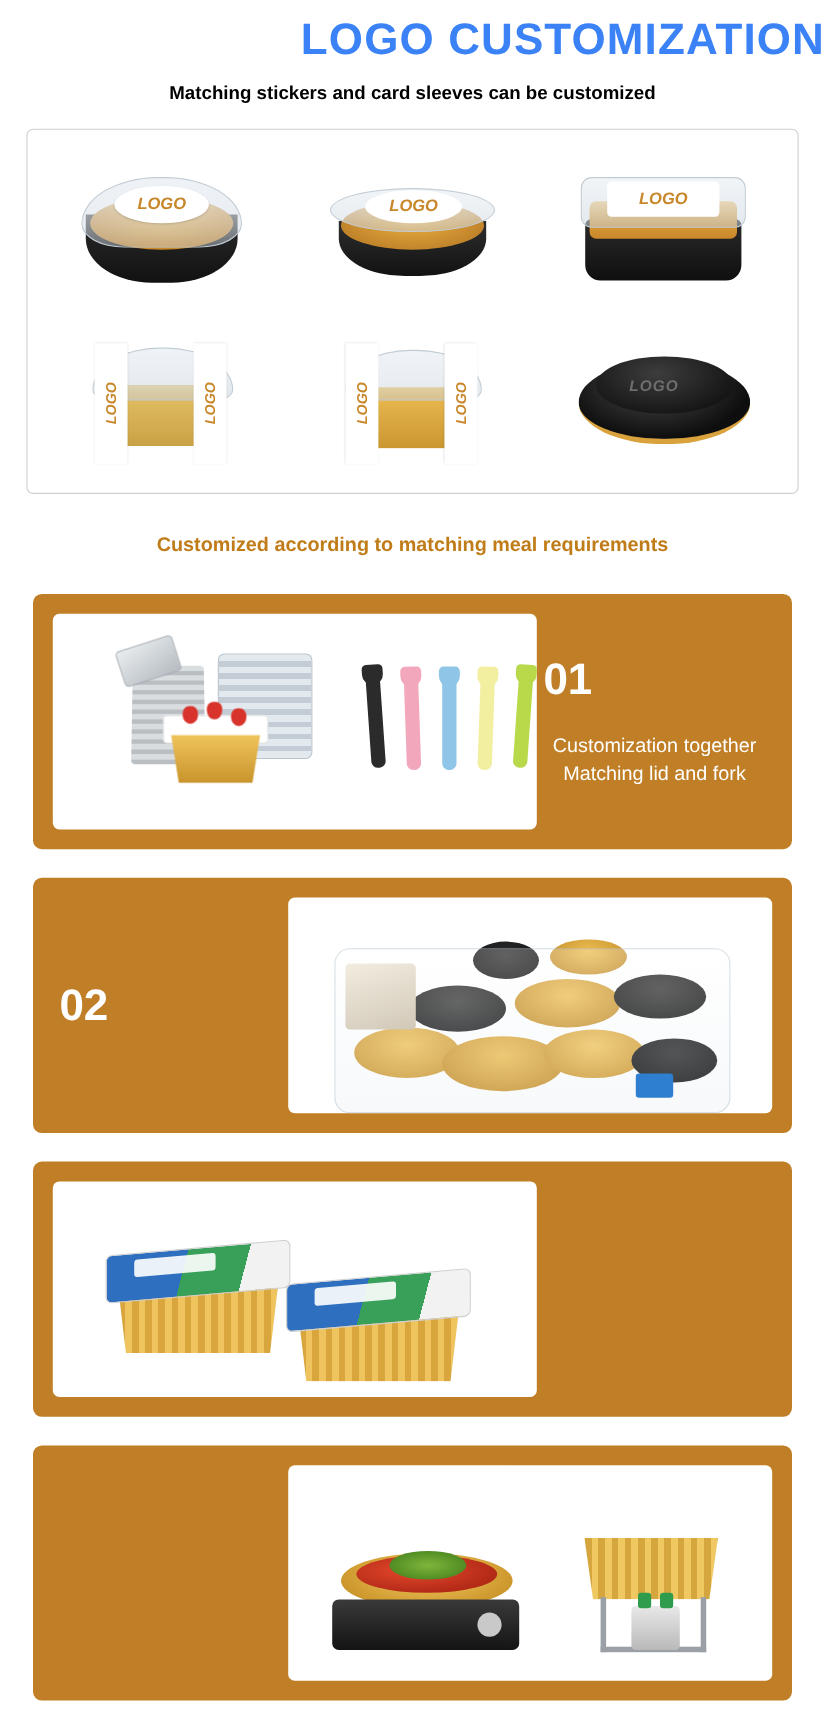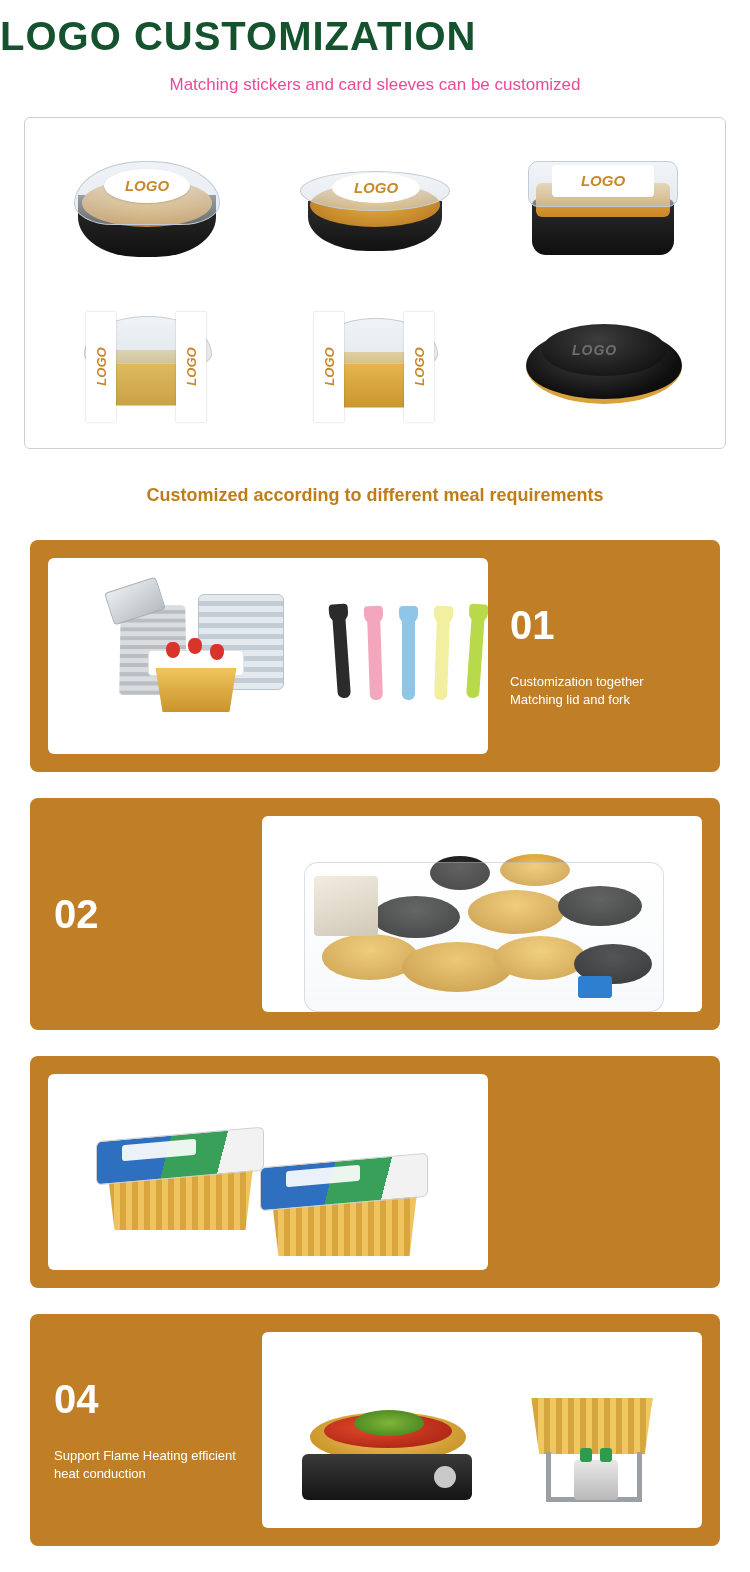--- a/index.html
+++ b/index.html
@@ -7,32 +7,32 @@
     width: 750px;
     height: 1572px;
     background: #ffffff;
     font-family: "Liberation Sans", sans-serif;
     overflow: hidden;
     position: relative;
   }
 
   
   .page-title {
-    text-align: left;
-    color: #14532d;
+    text-align: right;
+    color: #3b82f6;
     font-size: 40px;
     font-weight: bold;
     letter-spacing: 1px;
     padding-top: 14px;
   }
   .page-subtitle {
     text-align: center;
-    color: #ec4899;
+    color: #000000;
     font-size: 17px;
-    font-weight: normal;
+    font-weight: bold;
     padding-top: 16px;
   }
 
   
   .showcase {
     margin: 22px 24px 0 24px;
     border: 1px solid #cfcfcf;
     border-radius: 6px;
     height: 332px;
     background: #fff;
@@ -177,31 +177,31 @@
 
   
   .features { margin: 34px 30px 0 30px; display: flex; flex-direction: column; gap: 26px; }
   .card {
     background: #c07f26;
     border-radius: 8px;
     height: 232px;
     display: flex;
     align-items: center;
     padding: 18px;
-    gap: 16px;
+    gap: 0;
   }
   .card.rev { flex-direction: row-reverse; }
   .card-photo {
     background: #fff; border-radius: 6px; flex: 0 0 440px; height: 100%;
     position: relative; overflow: hidden;
   }
   .card.rev .card-photo { flex: 0 0 440px; }
   .card-text { flex: 1; color: #fff; padding: 0 6px; }
   .card-num { font-size: 40px; font-weight: bold; line-height: 1.1; }
-  .card-desc { font-size: 13px; line-height: 1.4; margin-top: 26px; }
+  .card-desc { font-size: 18px; line-height: 1.4; margin-top: 26px; text-align: center; }
 
   
   .c1-stack {
     position: absolute; left: 72px; top: 46px; width: 66px; height: 90px;
     background: repeating-linear-gradient(180deg,#d9dde0 0 5px,#b9bec3 5px 9px);
     border-radius: 4px; transform: perspective(200px) rotateX(6deg);
   }
   .c1-tray-tilt {
     position: absolute; left: 60px; top: 26px; width: 54px; height: 34px;
     background: linear-gradient(160deg,#e9edf0,#b6bcc1);
@@ -365,21 +365,21 @@
 
     <div class="prod">
       <div class="p6-disc"></div>
       <div class="p6-top"></div>
       <div class="p6-logo">LOGO</div>
     </div>
 
   </div>
 </div>
 
-<div class="mid-caption">Customized according to different meal requirements</div>
+<div class="mid-caption">Customized according to matching meal requirements</div>
 
 <div class="features">
 
   <div class="card">
     <div class="card-photo">
       <div class="c1-lidstack"></div>
       <div class="c1-stack"></div>
       <div class="c1-tray-tilt"></div>
       <div class="c1-cup-top"></div>
       <div class="c1-berry" style="left:118px;top:84px;"></div>
@@ -440,19 +440,15 @@
       <div class="c4-pan"></div>
       <div class="c4-food"></div>
       <div class="c4-greens"></div>
       <div class="c4-stove">
         <div class="c4-knob"></div>
       </div>
       <div class="c4-foil"></div>
       <div class="c4-stand"></div>
       <div class="c4-can"></div>
     </div>
-    <div class="card-text">
-      <div class="card-num">04</div>
-      <div class="card-desc">Support Flame Heating efficient heat conduction</div>
-    </div>
   </div>
 
 </div>
 
 </body></html>

